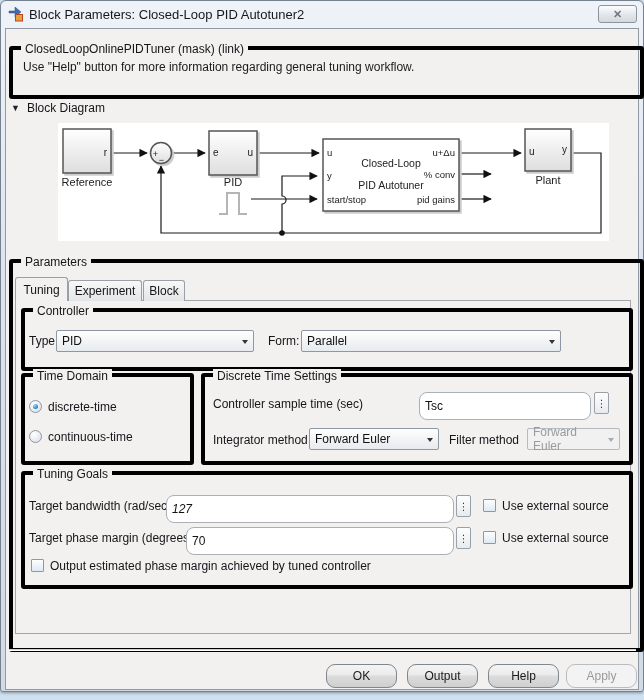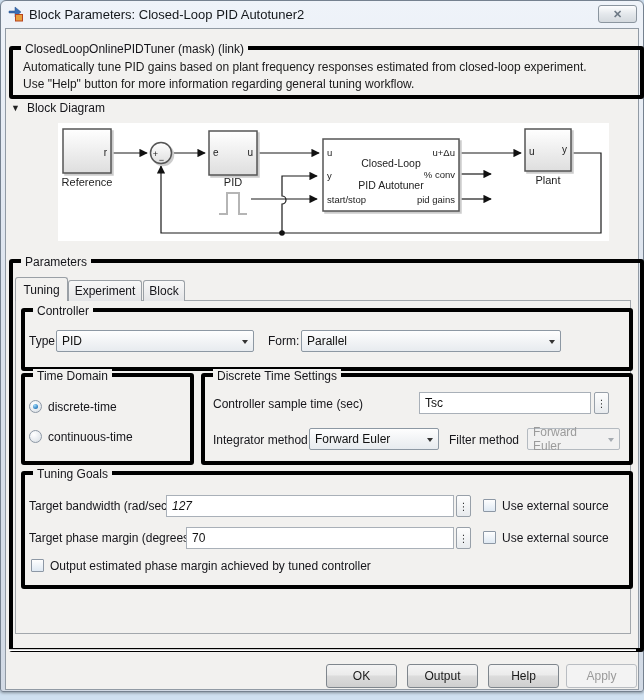--- a/index.html
+++ b/index.html
@@ -31,31 +31,31 @@
   .tab.active{background:#f2f1ef;z-index:4;}
   .tab-panel{position:absolute;left:9px;top:271px;width:616px;height:334px;box-sizing:border-box;
        border:1px solid #a2a7ac;background:#f2f1ef;z-index:1;}
   .combo{position:absolute;box-sizing:border-box;height:22px;border:1px solid #8d98a3;border-radius:2px;
        background:linear-gradient(#fefefe,#f1f3f5 55%,#e7ebef);display:flex;align-items:center;
        padding:0 18px 0 5px;font-size:12px;color:#111;cursor:default;}
   .combo .arrow{position:absolute;right:5px;top:9px;width:0;height:0;
        border-left:3.5px solid transparent;border-right:3.5px solid transparent;border-top:4px solid #333;}
   .combo.disabled{background:#f1f1f1;color:#9b9b9b;border-color:#b4bac0;}
   .combo.disabled .arrow{border-top-color:#a5abb1;}
-  .tinput{position:absolute;box-sizing:border-box;height:22px;border:1px solid #a9b0b8;border-radius:0;
+  .tinput{position:absolute;box-sizing:border-box;height:28px;border:1px solid #a9b0b8;border-radius:8px;
        background:#fff;font-family:"Liberation Sans",sans-serif;font-size:12px;color:#111;padding:0 5px;outline:none;}
   .spinbtn{position:absolute;box-sizing:border-box;width:15px;height:22px;border:1px solid #98a0a9;border-radius:2px;
        background:linear-gradient(#fdfdfd,#e8ebee);font-size:10px;color:#333;display:flex;align-items:center;justify-content:center;cursor:default;}
   .checkbox{position:absolute;box-sizing:border-box;width:13px;height:13px;border:1px solid #8d98a5;border-radius:1px;
        background:linear-gradient(#fefefe,#dfe9f3);cursor:default;}
   .radio{position:absolute;box-sizing:border-box;width:13px;height:13px;border:1px solid #8d98a5;border-radius:50%;
        background:radial-gradient(circle at 35% 30%,#ffffff,#e7ebef 60%,#d5dbe1);cursor:default;}
   .radio.checked::after{content:"";position:absolute;left:3px;top:3px;width:5px;height:5px;border-radius:50%;
        background:radial-gradient(circle at 35% 30%,#9fd8f7,#2d7fc1 70%,#1a5f9e);}
-  .btn{position:absolute;box-sizing:border-box;height:24px;border:1px solid #7f868d;border-radius:3px;
+  .btn{position:absolute;box-sizing:border-box;height:24px;border:1px solid #7f868d;border-radius:9px;
        background:linear-gradient(180deg,#f4f4f4,#ebebeb 45%,#dcdcdc 50%,#cfcfcf);
        font-size:12px;color:#1a1a1a;display:flex;align-items:center;justify-content:center;cursor:default;}
   .btn.disabled{border-color:#b9bdc2;background:#f3f3f3;color:#9a9a9a;}
   .separator{position:absolute;left:3px;top:620px;width:627px;height:2px;border-top:1px solid #cfcfcf;border-bottom:1px solid #ffffff;box-sizing:border-box;}
   svg text{font-family:"Liberation Sans",sans-serif;fill:#222;}
 </style>
 </head>
 <body>
 
 <div class="screen">
@@ -70,21 +70,20 @@
       <div class="close-btn">
         <span>✕</span>
       </div>
     </div>
 
     <div class="content">
 
       <div class="groupbox" style="left:3px;top:17px;width:627px;height:45px;">
         <span class="legend">ClosedLoopOnlinePIDTuner (mask) (link)</span>
         <div class="desc">
-          <div>Automatically tune PID gains based on plant frequency responses estimated from closed-loop experiment.</div>
           <div>Use "Help" button for more information regarding general tuning workflow.</div>
         </div>
       </div>
 
       <div class="bd-header">
         <span class="bd-arrow">▼</span>
         <span class="bd-label">Block Diagram</span>
       </div>
 
       <div class="canvas">

